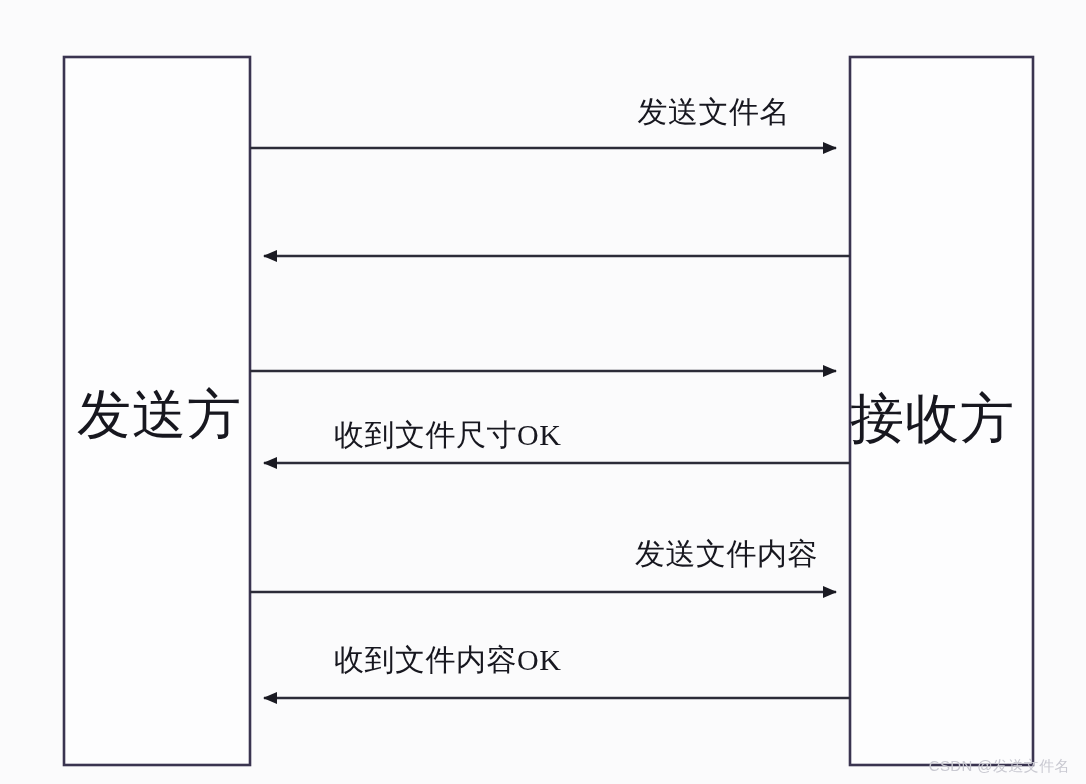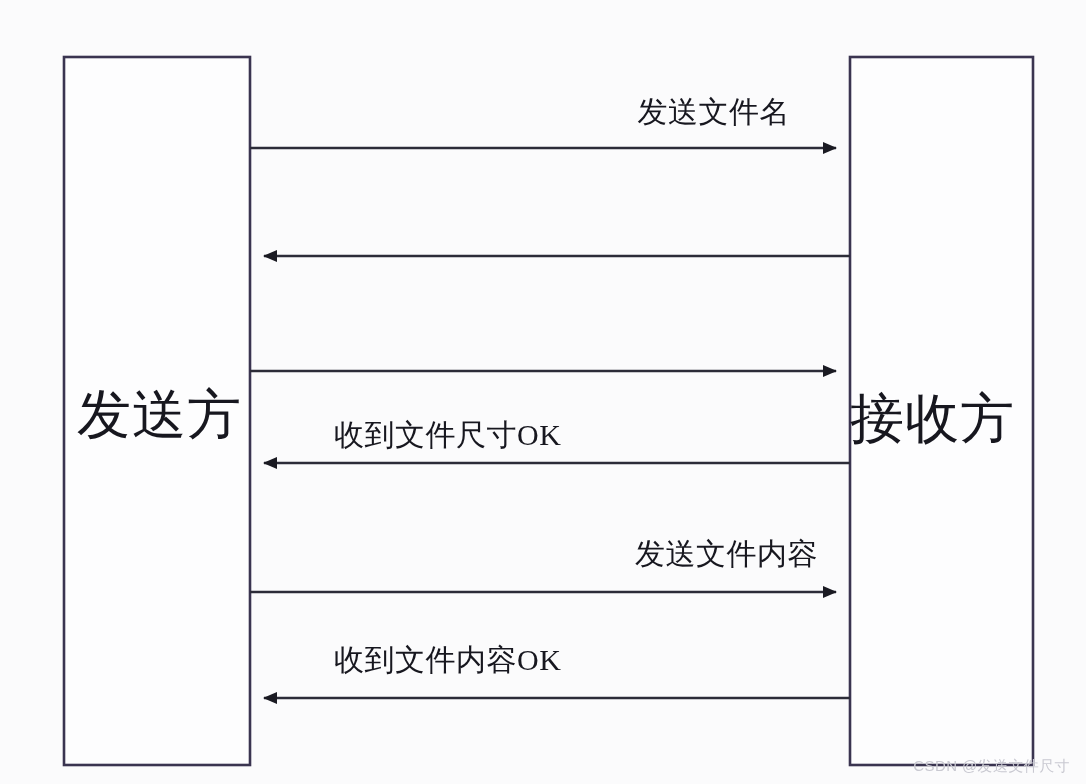--- a/index.html
+++ b/index.html
@@ -112,15 +112,15 @@
   <div class="msg-label to-right" style="left:330px; top:95px; width:460px;">发送文件名</div>
 
 
 
   <div class="msg-label to-left" style="left:334px; top:418px; width:500px;">收到文件尺寸OK</div>
 
   <div class="msg-label to-right" style="left:358px; top:537px; width:460px;font-family:Liberation Serif, serif;">发送文件内容</div>
 
   <div class="msg-label to-left" style="left:334px; top:643px; width:500px;">收到文件内容OK</div>
 
-  <div id="watermark">CSDN @发送文件尺寸</div>
+  <div id="watermark">CSDN @发送文件名</div>
 
 </div>
 
 </body></html>

